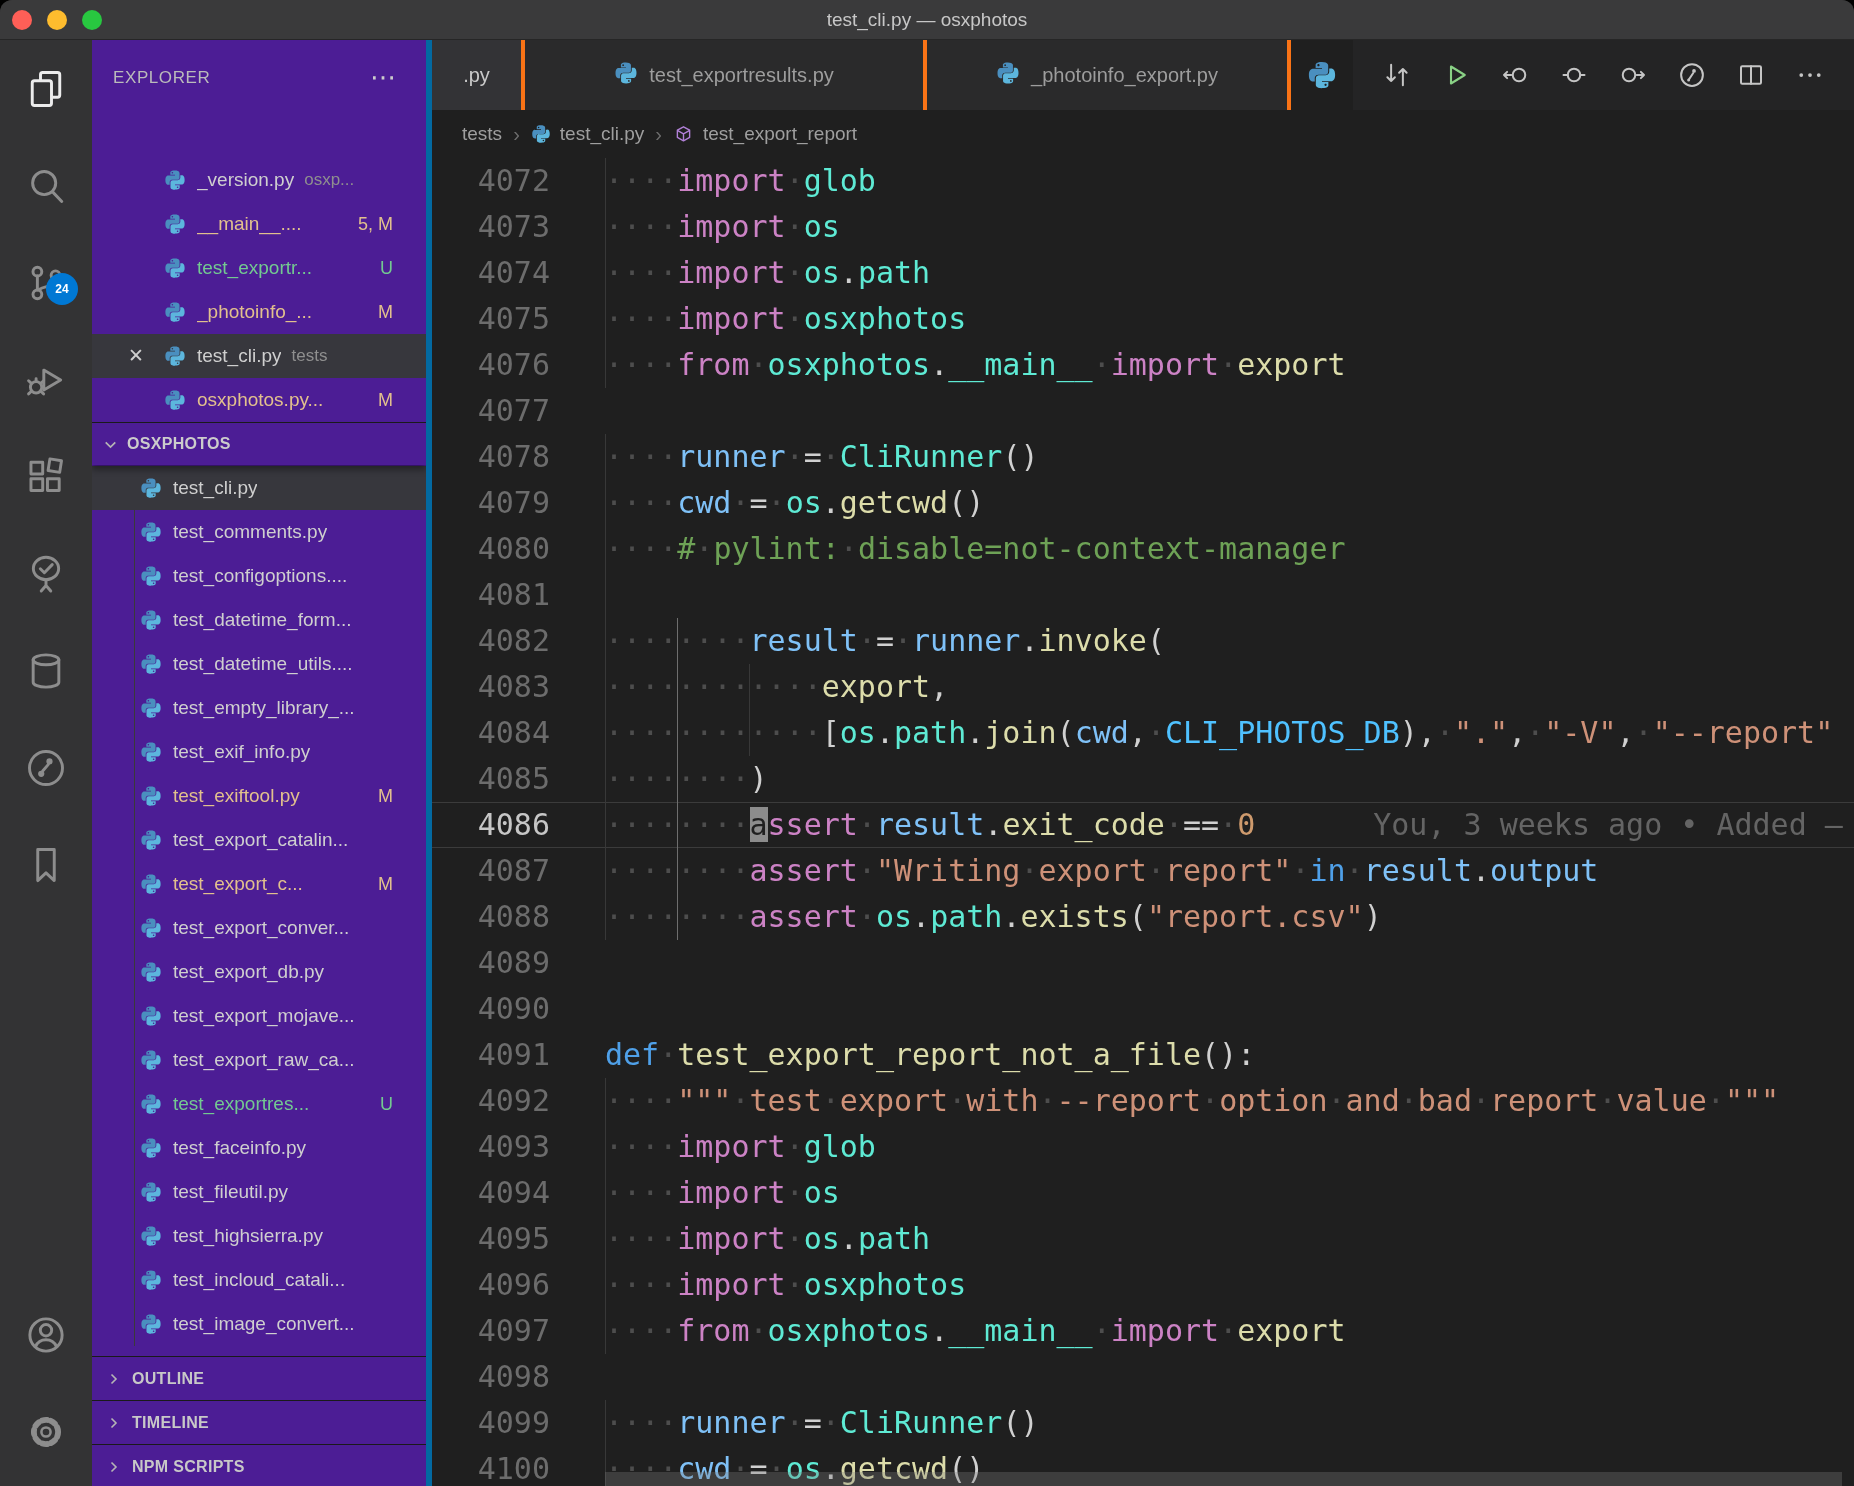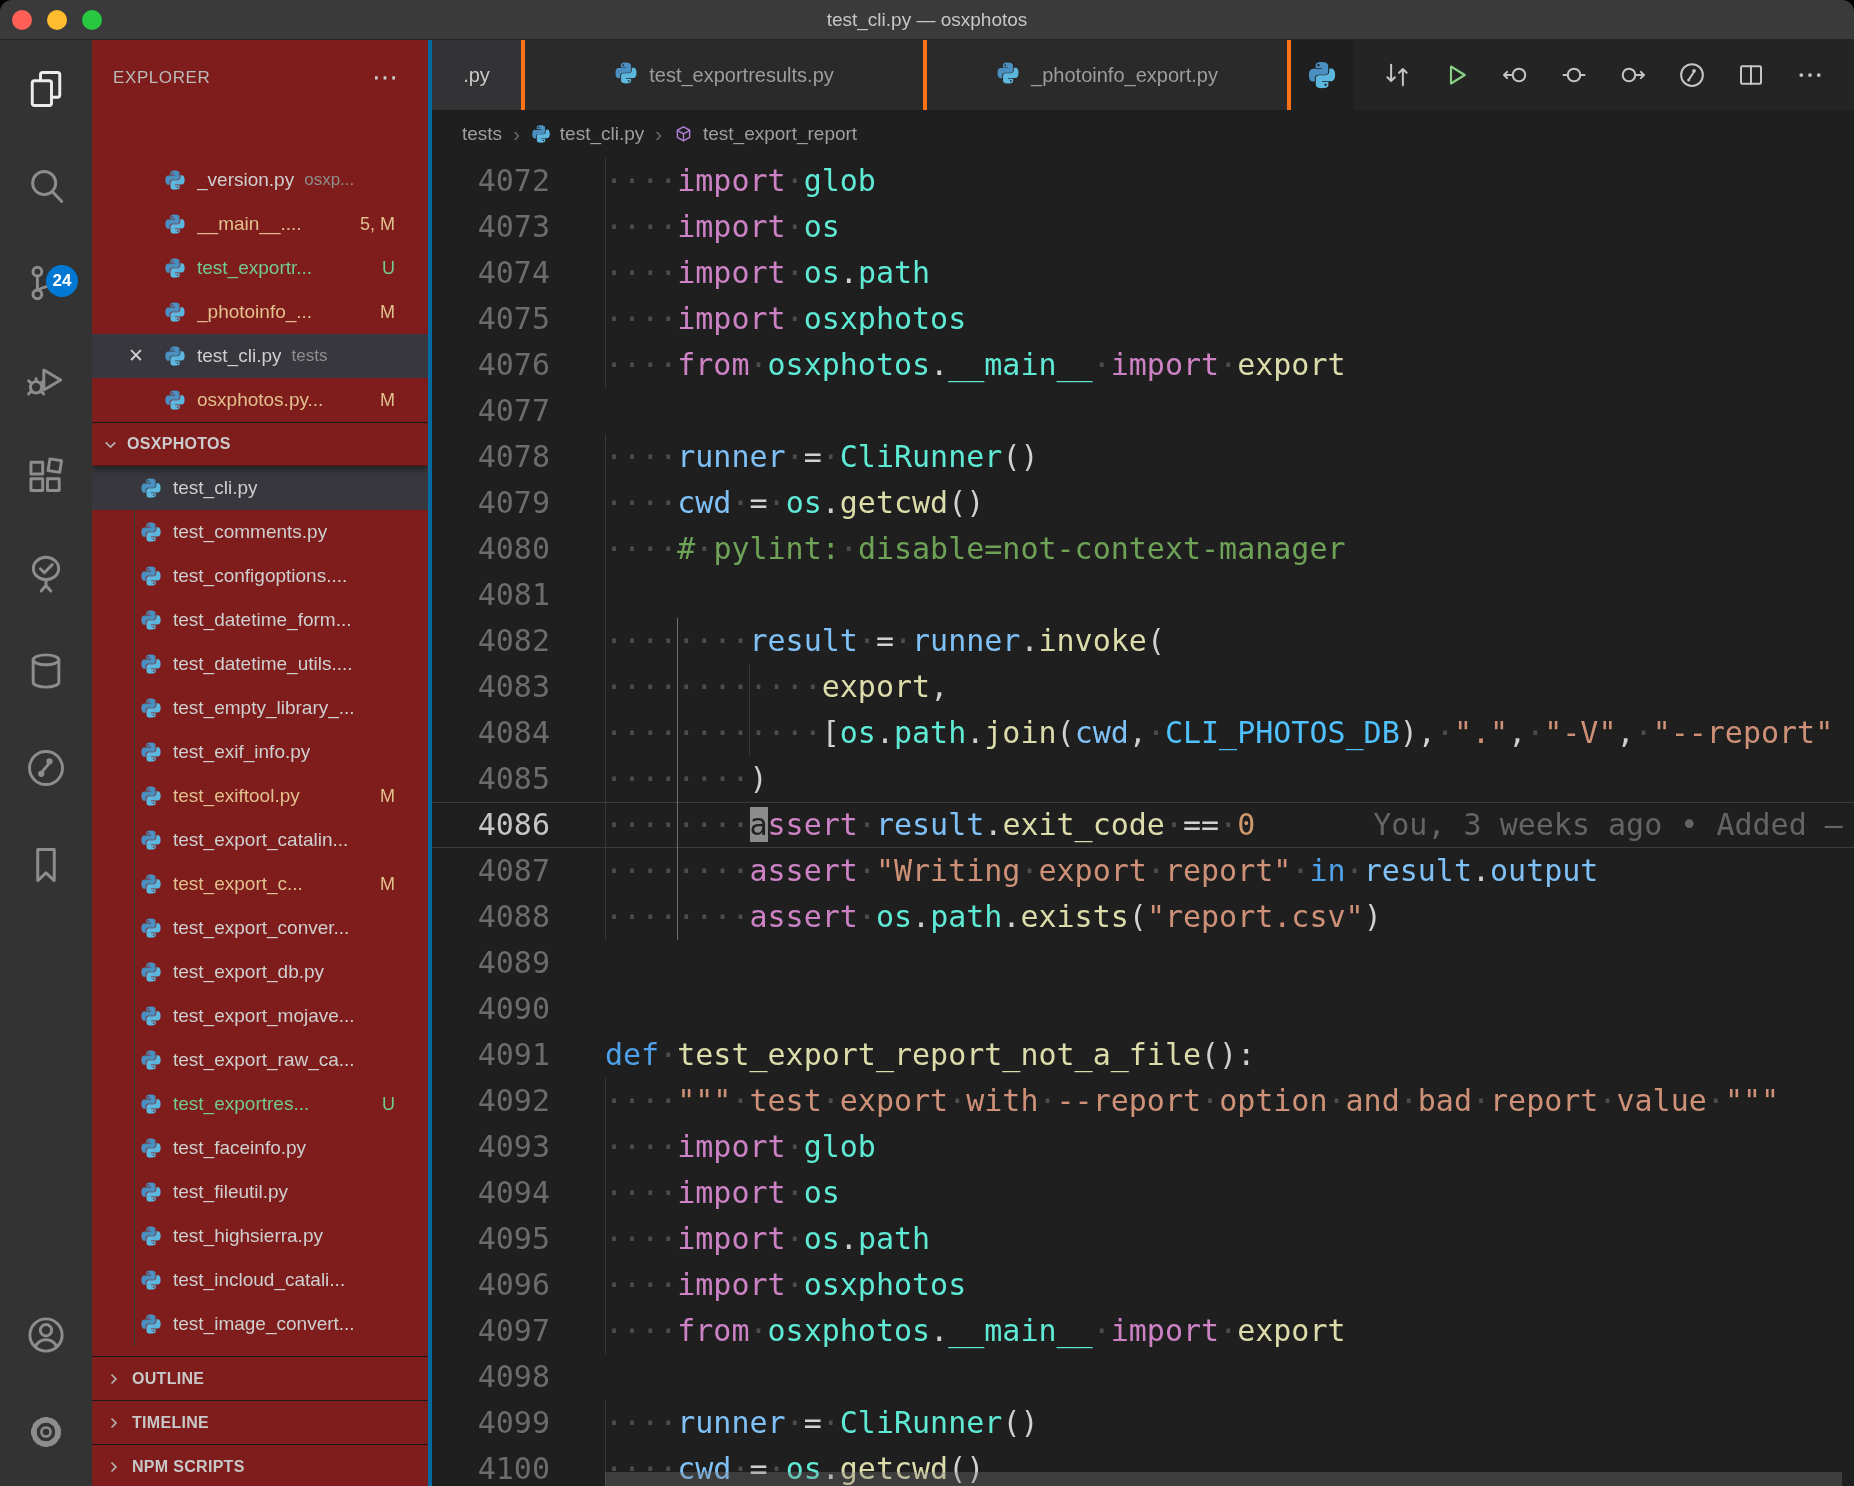--- a/index.html
+++ b/index.html
@@ -13,26 +13,26 @@
   #titlebar{left:0;top:0;right:0;height:40px;background:#3a3a3b;border-bottom:1px solid #262626;z-index:30;}
   .tl{position:absolute;top:10px;width:20px;height:20px;border-radius:50%;}
   #title{position:absolute;left:0;right:0;top:0;line-height:40px;text-align:center;
          color:#c7c7c7;font-size:19px;font-weight:500;}
 
   
   #activitybar{left:0;top:40px;width:92px;bottom:0;background:#333334;z-index:5;}
   .ab-item{position:relative;width:92px;height:97px;display:flex;align-items:center;justify-content:center;color:#8d8d8d;}
   .ab-item.active{color:#ececec;}
   .ab-item svg{width:44px;height:44px;}
-  .ab-badge{position:absolute;right:14px;bottom:34px;min-width:32px;height:32px;border-radius:16px;
-            background:#0078d4;color:#fff;font-size:17px;font-weight:700;line-height:32px;text-align:center;padding:0 4px;}
+  .ab-badge{position:absolute;right:14px;bottom:26px;min-width:32px;height:32px;border-radius:16px;
+            background:#0078d4;color:#fff;font-size:12px;font-weight:700;line-height:32px;text-align:center;padding:0 4px;}
   #ab-bottom{position:absolute;left:0;bottom:6px;width:92px;}
 
   
-  #sidebar{left:92px;top:40px;width:340px;bottom:0;background:#7f1d1d;border-right:4px solid #0369a1;overflow:hidden;}
+  #sidebar{left:92px;top:40px;width:340px;bottom:0;background:#4c1d95;border-right:6px solid #0369a1;overflow:hidden;}
   #sb-title{position:absolute;left:21px;top:28px;color:#bbbbbb;font-size:17px;letter-spacing:.6px;}
   #sb-more{position:absolute;right:28px;top:22px;color:#cccccc;font-size:26px;letter-spacing:2px;}
   .sec-head{position:absolute;left:0;right:0;height:43px;display:flex;align-items:center;
             color:#cccccc;font-weight:700;font-size:16px;letter-spacing:.3px;}
   .sec-head .chev{margin:0 8px 0 10px;display:flex;color:#b5b5b5;}
   #oe-head{top:75px;}
   #prj-head{top:382px;border-top:1px solid #1a1a1a;box-shadow:0 5px 6px rgba(0,0,0,.35);z-index:3;}
   #oe-rows{position:absolute;left:0;right:0;top:118px;}
   #prj-rows{position:absolute;left:0;right:0;top:426px;height:880px;}
   #tree-guide{position:absolute;left:42px;top:0;bottom:0;width:1px;background:#3a3a3a;}

